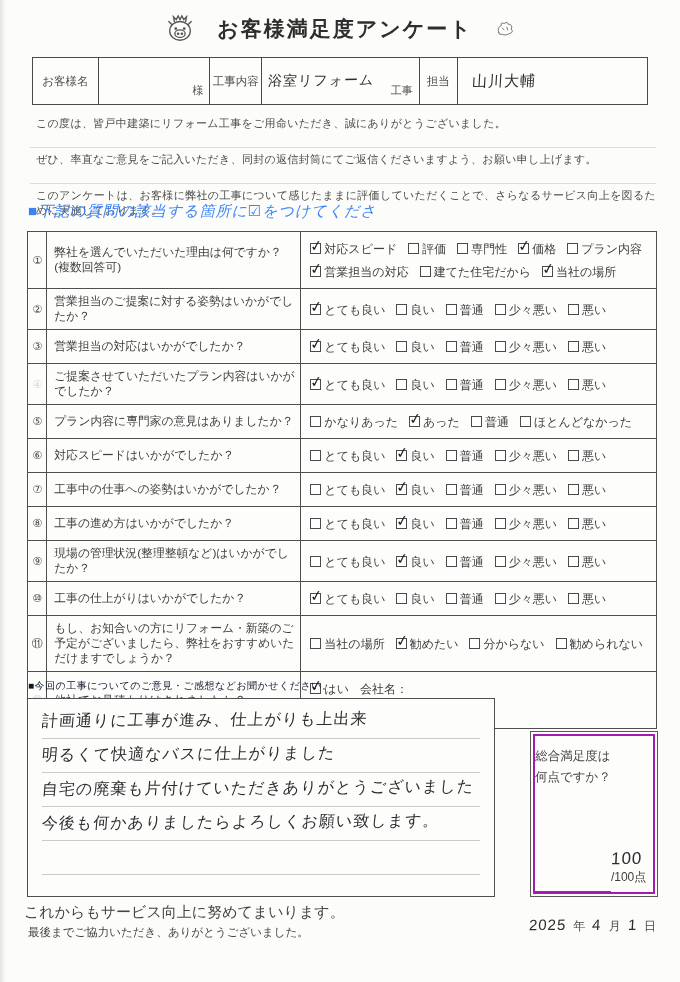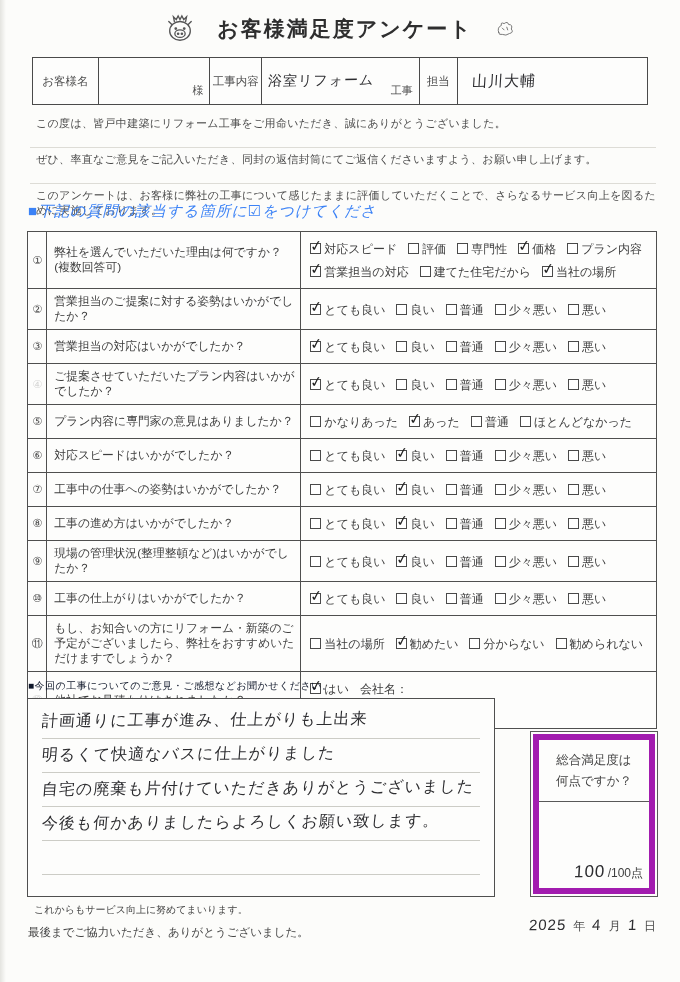--- a/index.html
+++ b/index.html
@@ -63,30 +63,30 @@
   
   .comment-box{ position:absolute; left:27px; top:698px; width:468px; height:199px;
     border:1.5px solid #4f4f4f; padding:6px 14px 0; background:#fdfdfc; }
   .c-line{ height:34px; line-height:30px; border-bottom:1px solid #ccccc6;
     font-size:16px; letter-spacing:1.5px; overflow:hidden; }
   .c-line .hw{ transform:skewX(-5deg) rotate(-0.4deg); }
 
   
   .score-box{ position:absolute; left:530px; top:731px; width:128px; height:166px;
     border:1px solid #585858; padding:2px; background:#fdfdfc; }
-  .score-inner{ border:6px solid #a21caf; width:100%; height:100%;
-    display:flex; flex-direction:column; }
+  .score-inner{ border:2px solid #a21caf; width:100%; height:100%;
+    display:flex; flex-direction:row; }
   .score-label{ border-bottom:1px solid #585858; text-align:center;
     font-size:12.5px; line-height:21px; padding:10px 0 9px; color:#444; }
   .score-area{ position:relative; flex:1; }
   .score-val{ position:absolute; right:6px; bottom:6px; font-size:12px; color:#3e3e3e; }
   .score-val .hw{ font-size:17px; margin-right:2px; }
 
   
-  .footer-1{ position:absolute; left:34px; top:903px; font-size:10px; color:#454545; }
+  .footer-1{ position:absolute; left:24px; top:903px; font-size:15px; color:#454545; }
   .footer-2{ position:absolute; left:28px; top:925px; font-size:11.5px; color:#454545; }
   .date{ position:absolute; right:24px; top:916px; display:flex; align-items:baseline;
     gap:7px; font-size:12px; color:#4a4a4a; }
   .date .hw{ font-size:15px; }
 </style>
 </head>
 <body>
 
 <div class="title-row">
   <span class="mascot">

